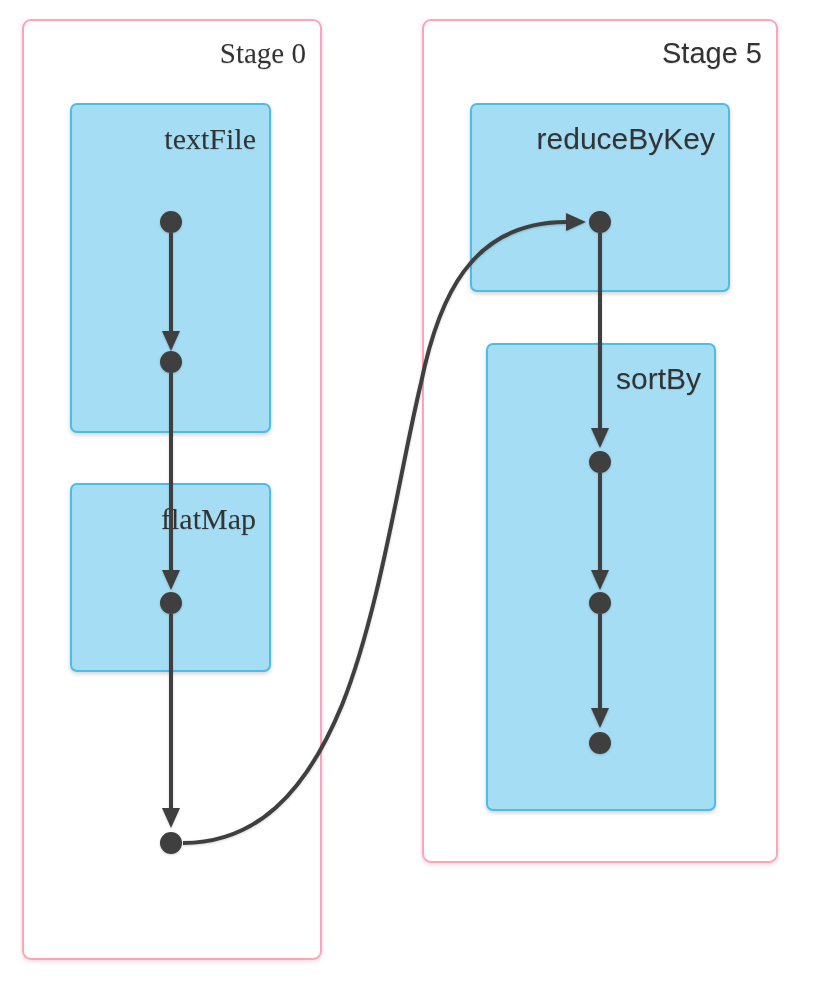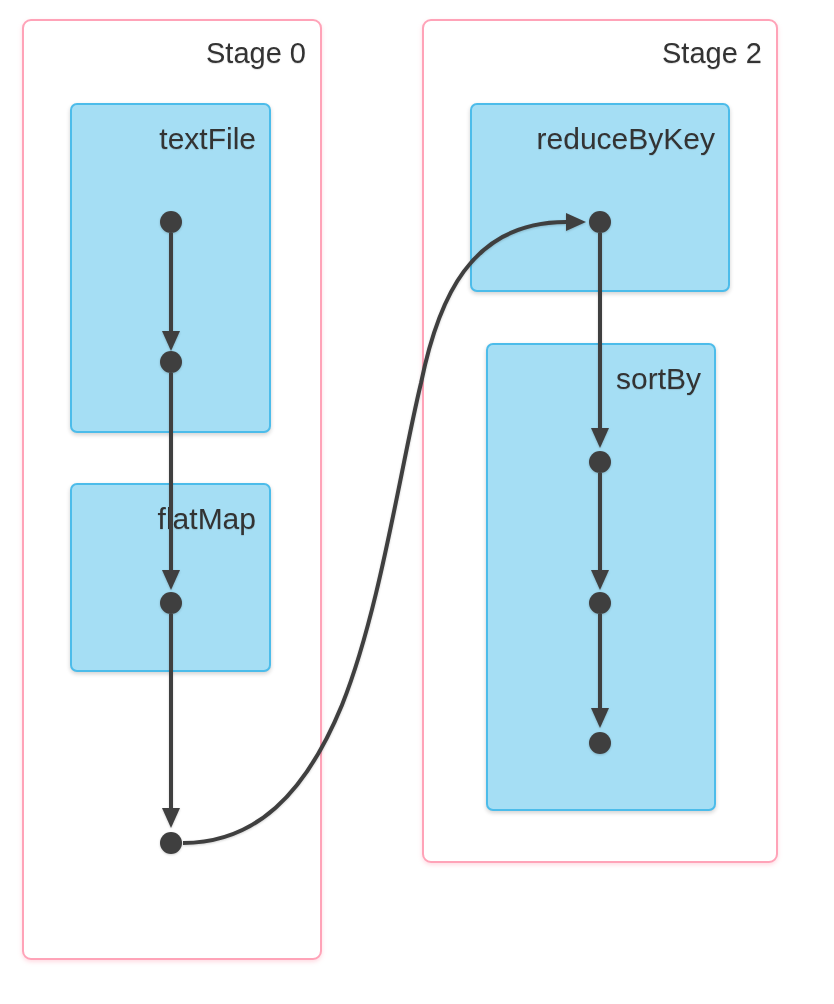--- a/index.html
+++ b/index.html
@@ -6,21 +6,21 @@
   .canvas {
     position:relative; width:834px; height:1004px; background:#ffffff;
     font-family:"Liberation Sans", sans-serif; overflow:hidden;
   }
   .stage {
     position:absolute; background:#ffffff;
     border:2.5px solid #FFA3B8; border-radius:9px;
     box-shadow:0 2px 4px rgba(255,153,172,0.35);
     box-sizing:border-box;
   }
-  #stage0 { left:22px; top:19px; width:300px; height:941px; }
+  #stage0 { left:22px; top:19px; width:300px; height:941px;font-family:Liberation Serif, serif; }
   #stage1 { left:422px; top:19px; width:356px; height:844px; }
   .stage-label {
     position:absolute; top:16px; right:14px;
     font-size:29px; line-height:33px; color:#333333;
     text-shadow:0 1px 1px rgba(0,0,0,0.12);
     white-space:nowrap;
   }
   .op {
     position:absolute; background:#A5DEF4;
     border:2px solid #4CBCEA; border-radius:7px;
@@ -61,21 +61,21 @@
       <div class="op-label">textFile</div>
     </div>
 
     <div class="op" id="op-flatmap">
       <div class="op-label">flatMap</div>
     </div>
 
   </div>
 
   <div class="stage" id="stage1">
-    <div class="stage-label">Stage 2</div>
+    <div class="stage-label">Stage 5</div>
 
     <div class="op" id="op-reducebykey">
       <div class="op-label">reduceByKey</div>
     </div>
 
     <div class="op" id="op-sortby">
       <div class="op-label">sortBy</div>
     </div>
   </div>
 

